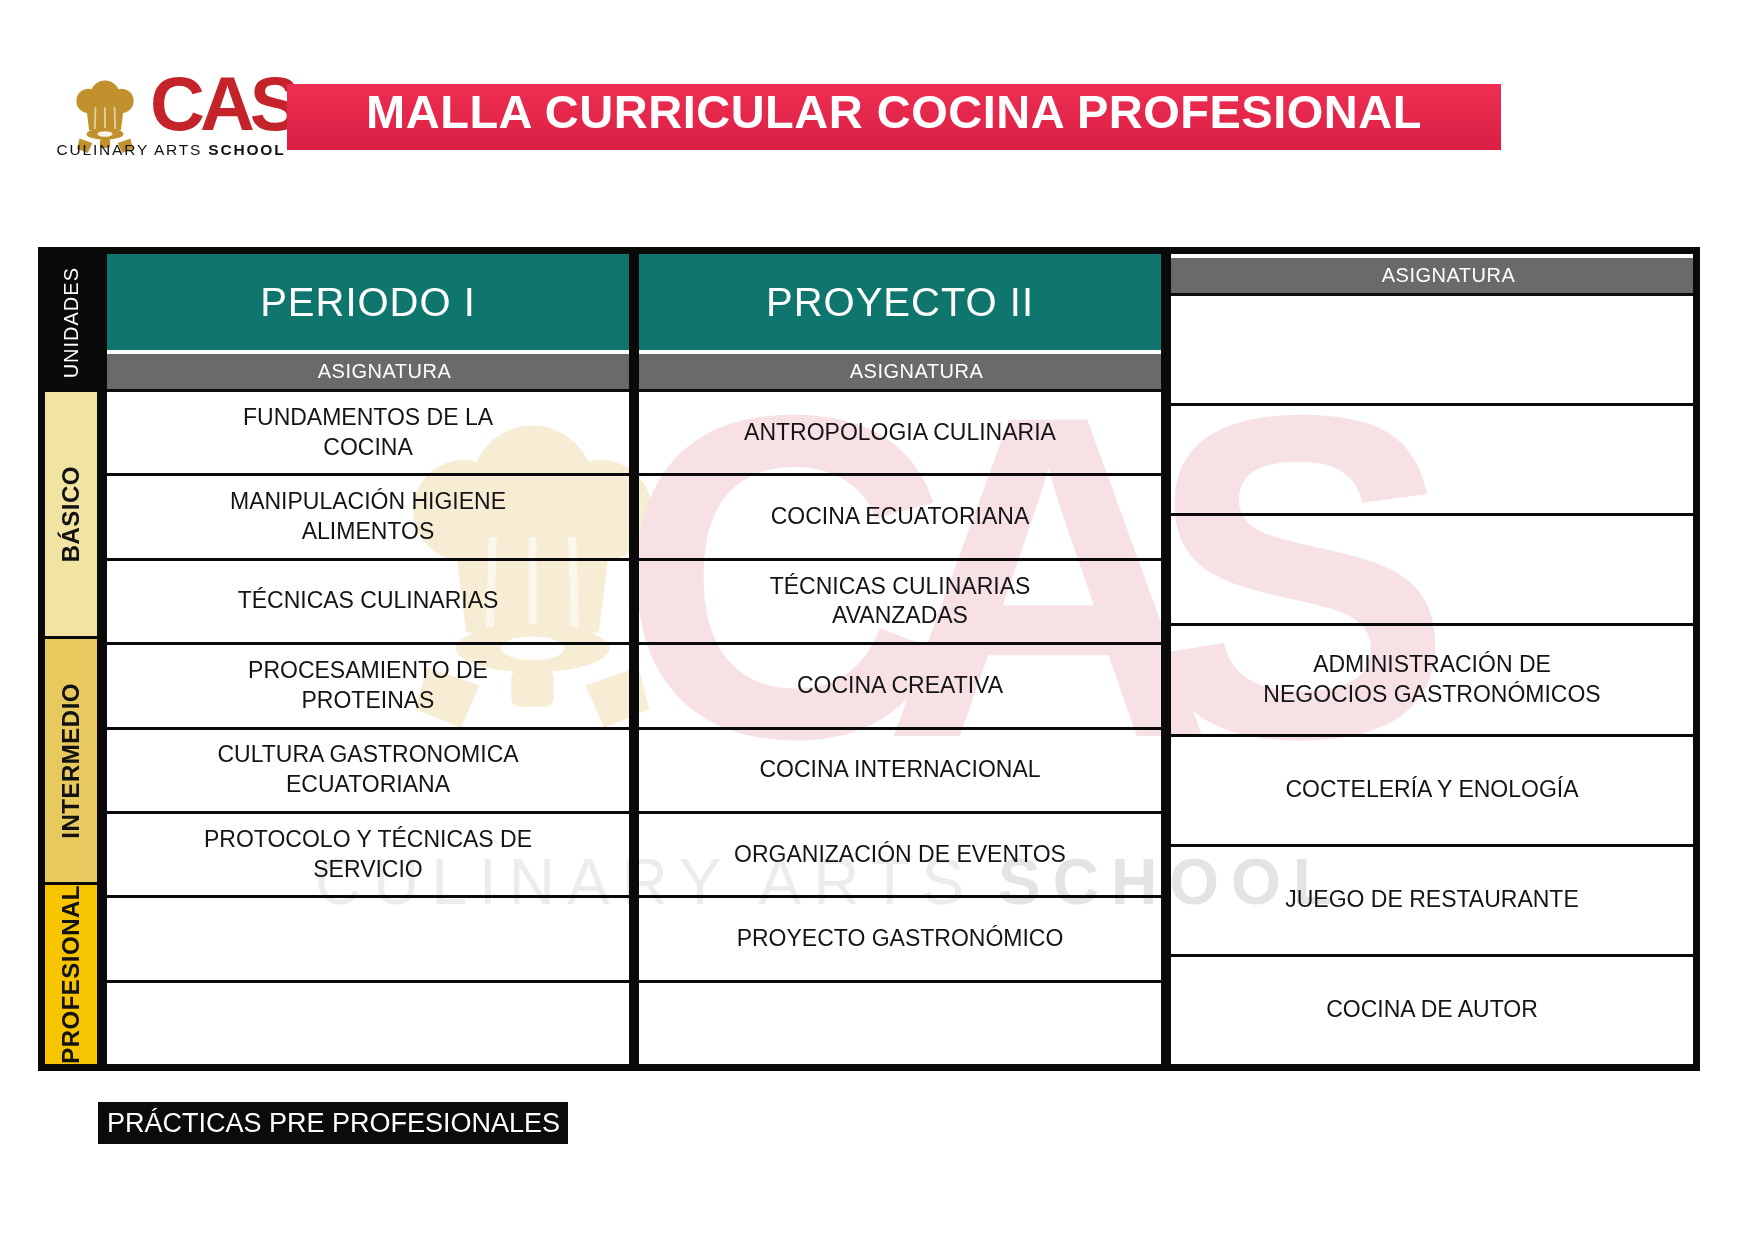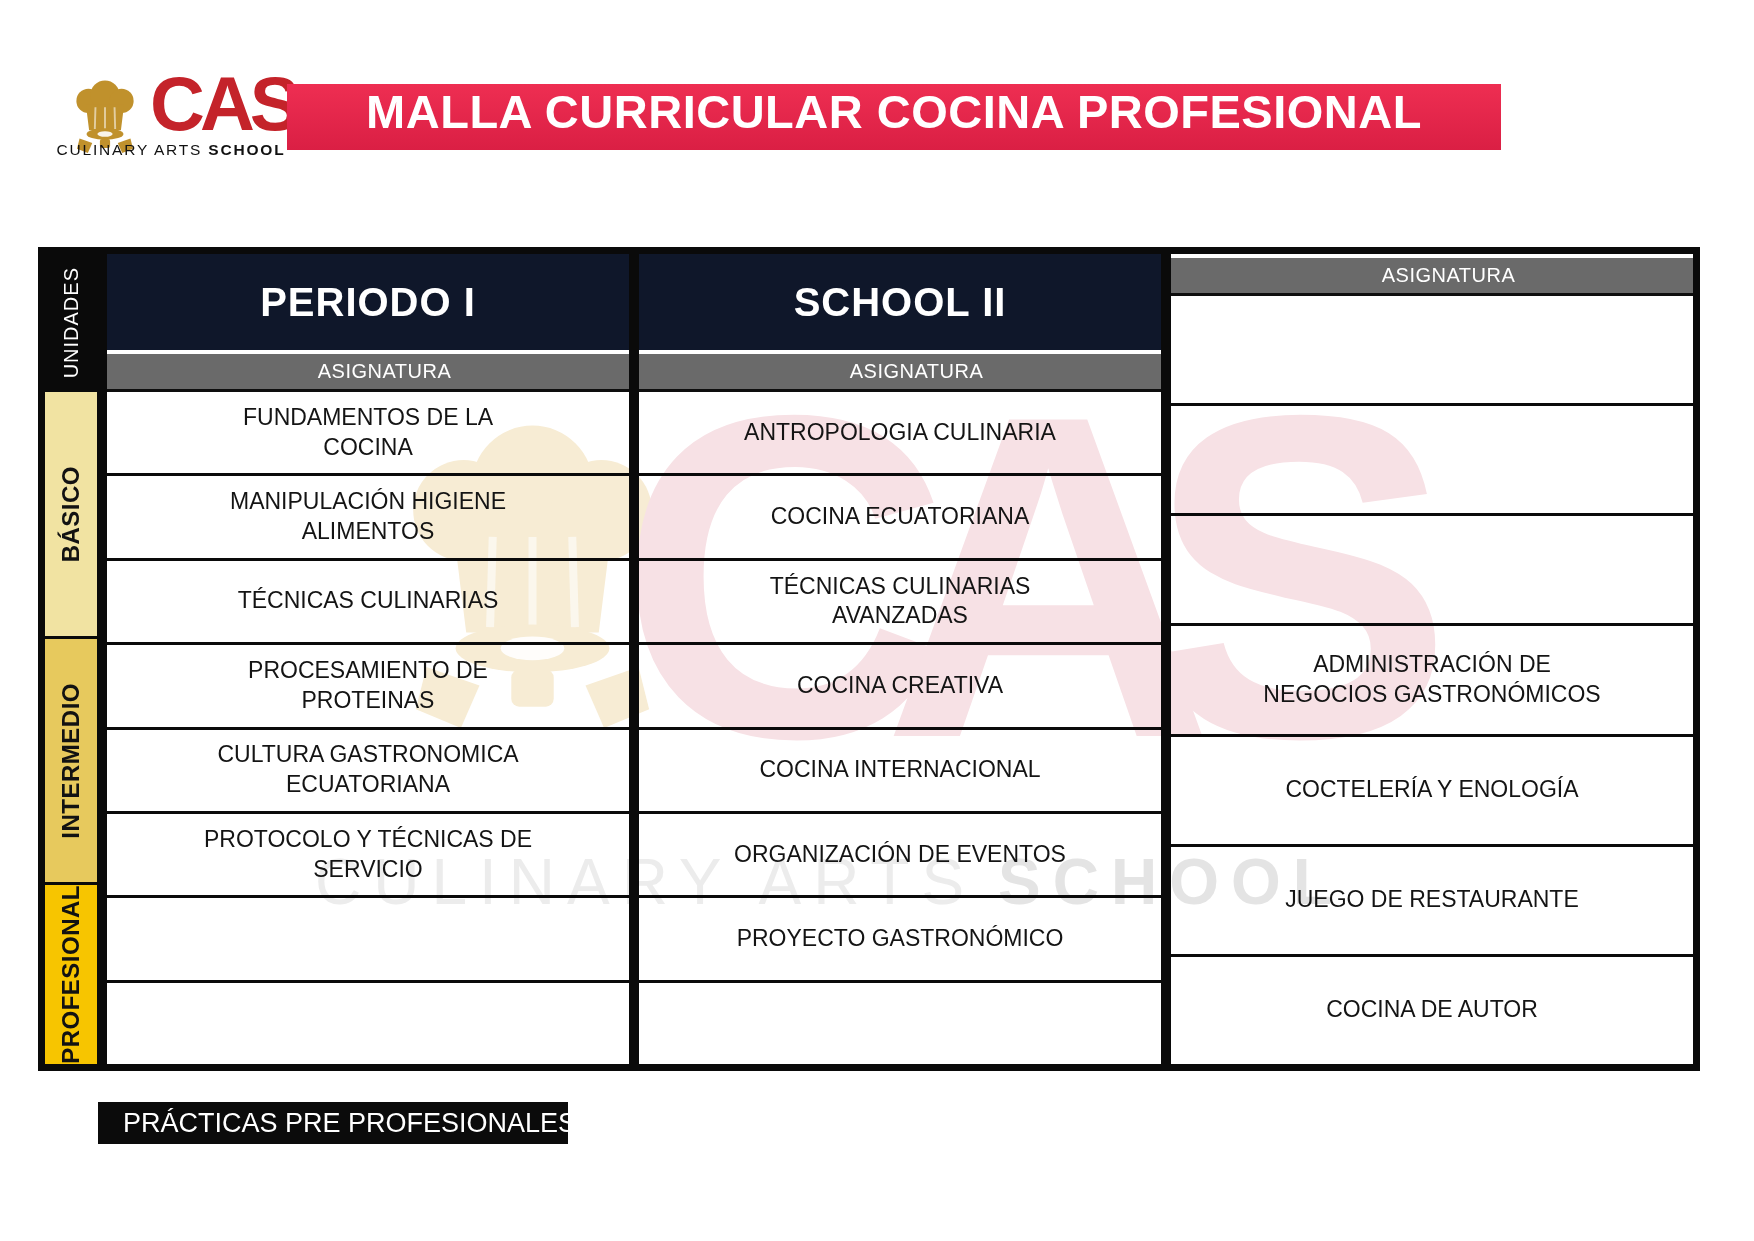--- a/index.html
+++ b/index.html
@@ -41,32 +41,32 @@
   .corner { height:138px; background:#0a0a0a; display:flex; align-items:center; justify-content:center; }
   .vtext { writing-mode:vertical-rl; transform:rotate(180deg); }
   .corner .vtext { color:#fff; font-size:20px; letter-spacing:1px; }
 
   .lvl { display:flex; align-items:center; justify-content:center; border-bottom:3px solid #0a0a0a; }
   .lvl:last-child { border-bottom:none; }
   .lvl .vtext { color:#121212; font-size:24px; font-weight:bold; letter-spacing:0.5px; }
   .lvl.rows3 { flex:3; }
   .lvl.rows2 { flex:2; }
 
-  .phead { height:96px; background:#0f172a; color:#fff; display:flex; align-items:center; justify-content:center;
-           font-size:40px; font-weight:bold; letter-spacing:1px; }
+  .phead { height:96px; background:#0f766e; color:#fff; display:flex; align-items:center; justify-content:center;
+           font-size:40px; font-weight:normal; letter-spacing:1px; }
   .asig { height:42px; background:#6a6a6a; border-top:4px solid #ffffff; border-bottom:3px solid #0e0e0e;
           color:#fff; display:flex; align-items:center; justify-content:center; font-size:20px; letter-spacing:0.5px;padding-left:33px; }
   .cell { flex:1; border-bottom:3px solid #0a0a0a; display:flex; align-items:center; justify-content:center;
           text-align:center; font-size:23px; color:#141414; white-space:pre-line; line-height:1.3;
           padding:0 10px; }
   .cell:last-child { border-bottom:none; }
 
   
   .badge { position:absolute; left:98px; top:1102px; width:470px; height:42px; background:#0b0b0b; z-index:2;
-           color:#fff; display:flex; align-items:center; padding-left:25px; font-size:27px; white-space:pre; }
+           color:#fff; display:flex; align-items:center; padding-left:9px; font-size:27px; white-space:pre; }
 </style>
 </head>
 <body>
 
 <div class="page">
 
   <div class="watermark">
     <svg class="wm-hat" viewBox="0 0 120 132" aria-hidden="true">
       <g fill="currentColor">
         <circle cx="34" cy="36" r="19"></circle>
@@ -151,21 +151,21 @@
 ECUATORIANA</div>
       <div class="cell">PROTOCOLO Y TÉCNICAS DE
 SERVICIO</div>
       <div class="cell"></div>
       <div class="cell"></div>
     </div>
 
     <div class="vsep"></div>
 
     <div class="col period">
-      <div class="phead">SCHOOL II</div>
+      <div class="phead">PROYECTO II</div>
       <div class="asig">ASIGNATURA</div>
       <div class="cell">ANTROPOLOGIA CULINARIA</div>
       <div class="cell">COCINA ECUATORIANA</div>
       <div class="cell">TÉCNICAS CULINARIAS
 AVANZADAS</div>
       <div class="cell">COCINA CREATIVA</div>
       <div class="cell">COCINA INTERNACIONAL</div>
       <div class="cell">ORGANIZACIÓN DE EVENTOS</div>
       <div class="cell">PROYECTO GASTRONÓMICO</div>
       <div class="cell"></div>

